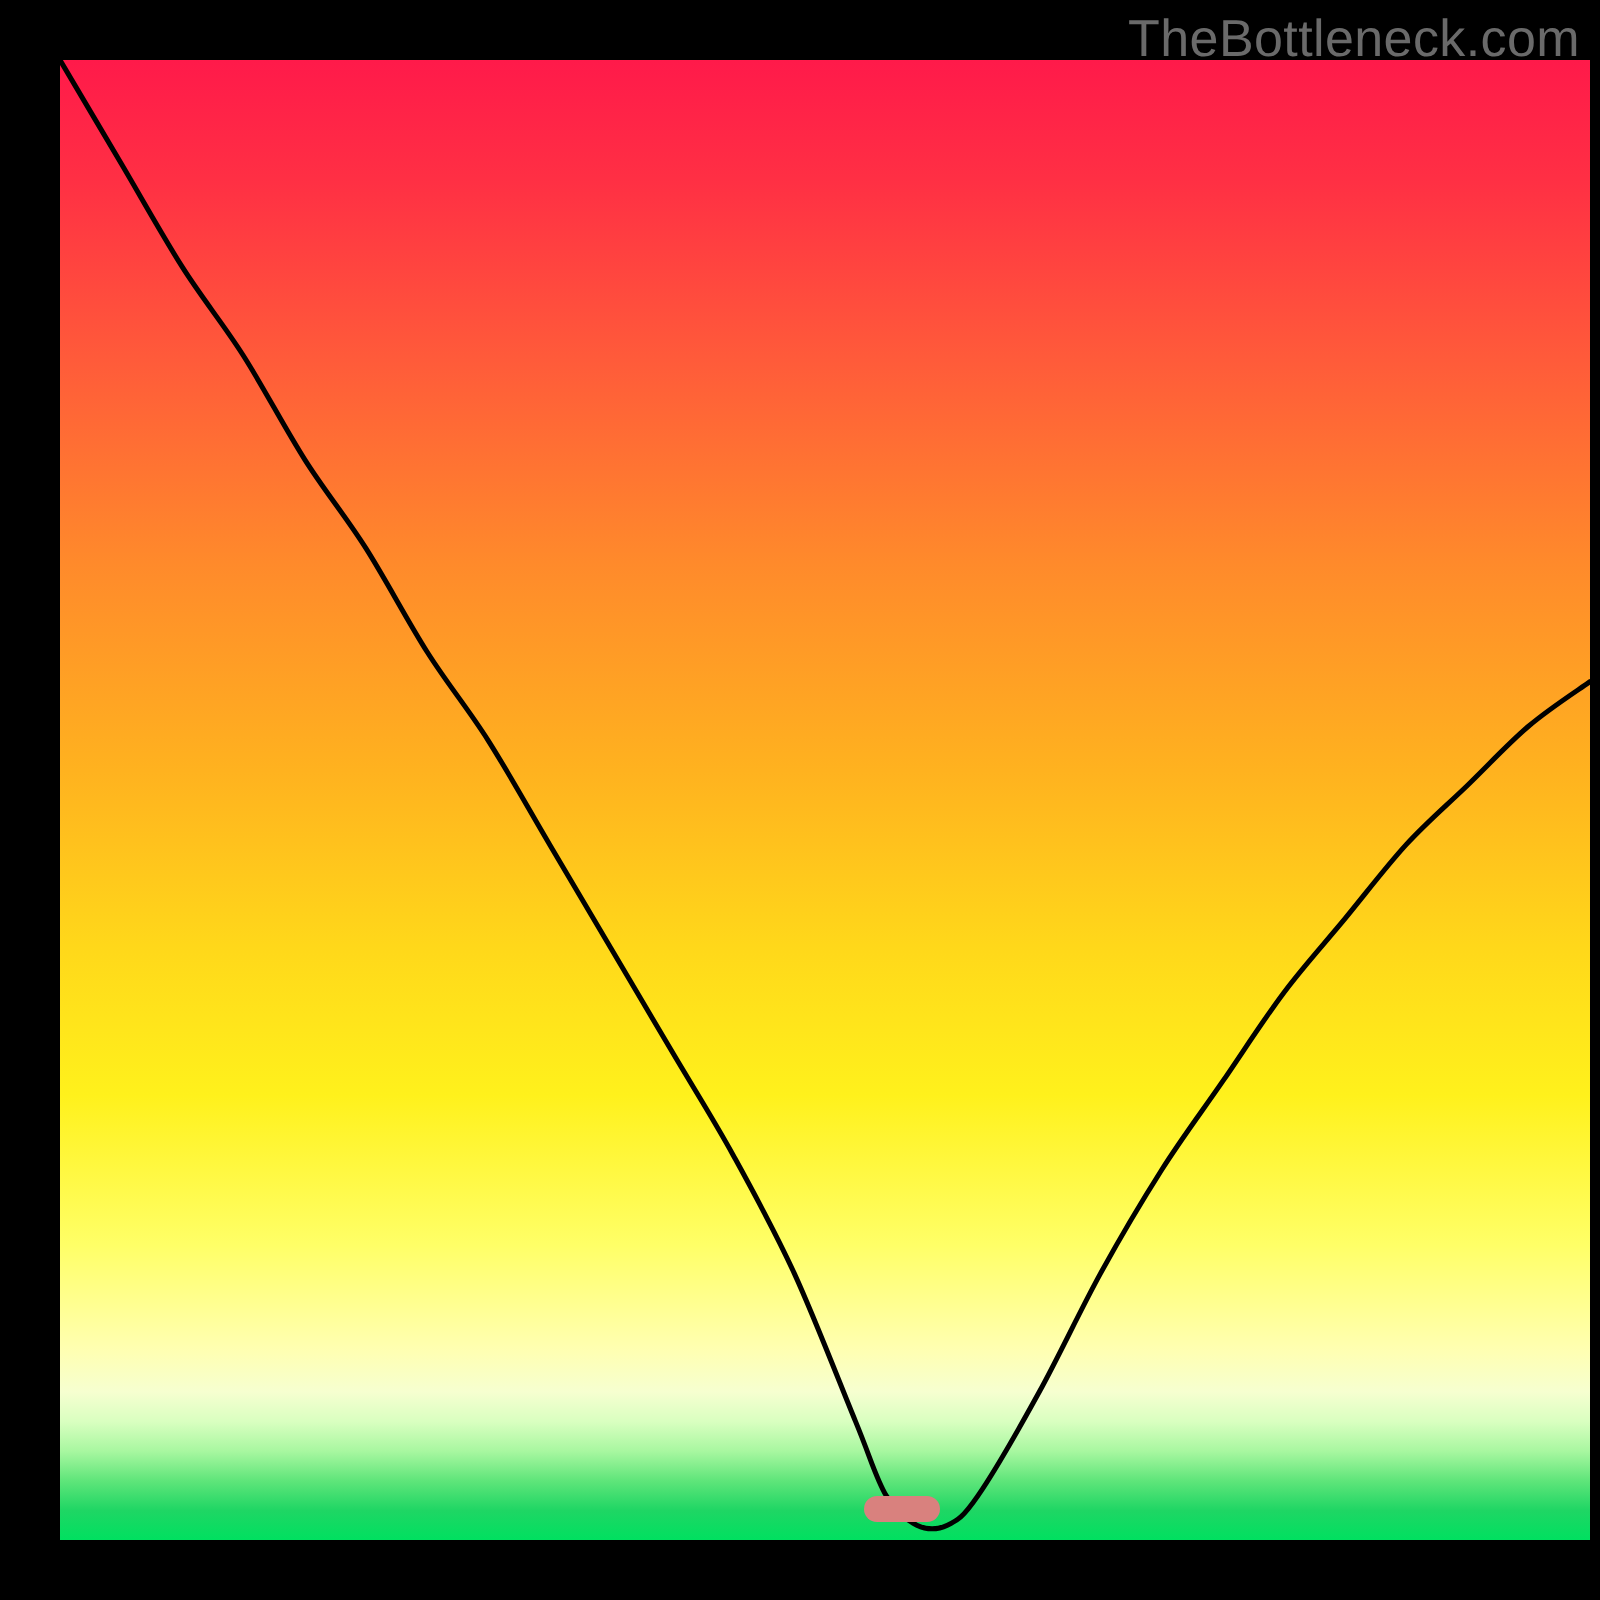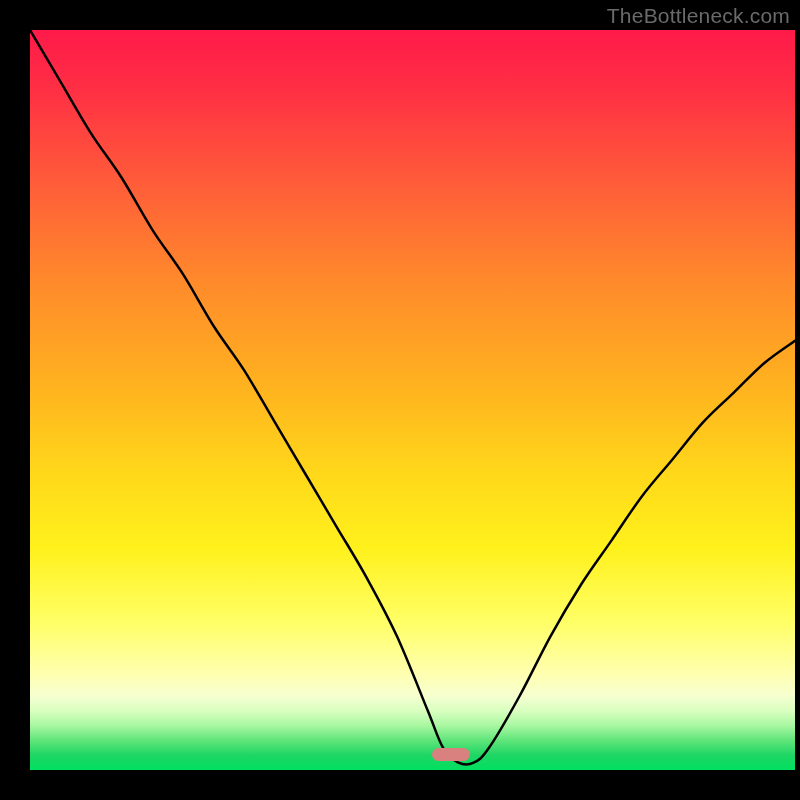--- a/index.html
+++ b/index.html
@@ -15,21 +15,21 @@
     position: relative;
     width: 800px;
     height: 800px;
     background: #000;
   }
   .watermark {
     position: absolute;
     top: 4px;
     right: 10px;
     color: #6a6a6a;
-    font-size: 21px;
+    font-size: 26px;
     font-weight: 500;
     letter-spacing: 0.2px;
     z-index: 20;
   }
   .plot-area {
     position: absolute;
     left: 30px;   
     right: 5px;   
     top: 30px;
     bottom: 30px;

